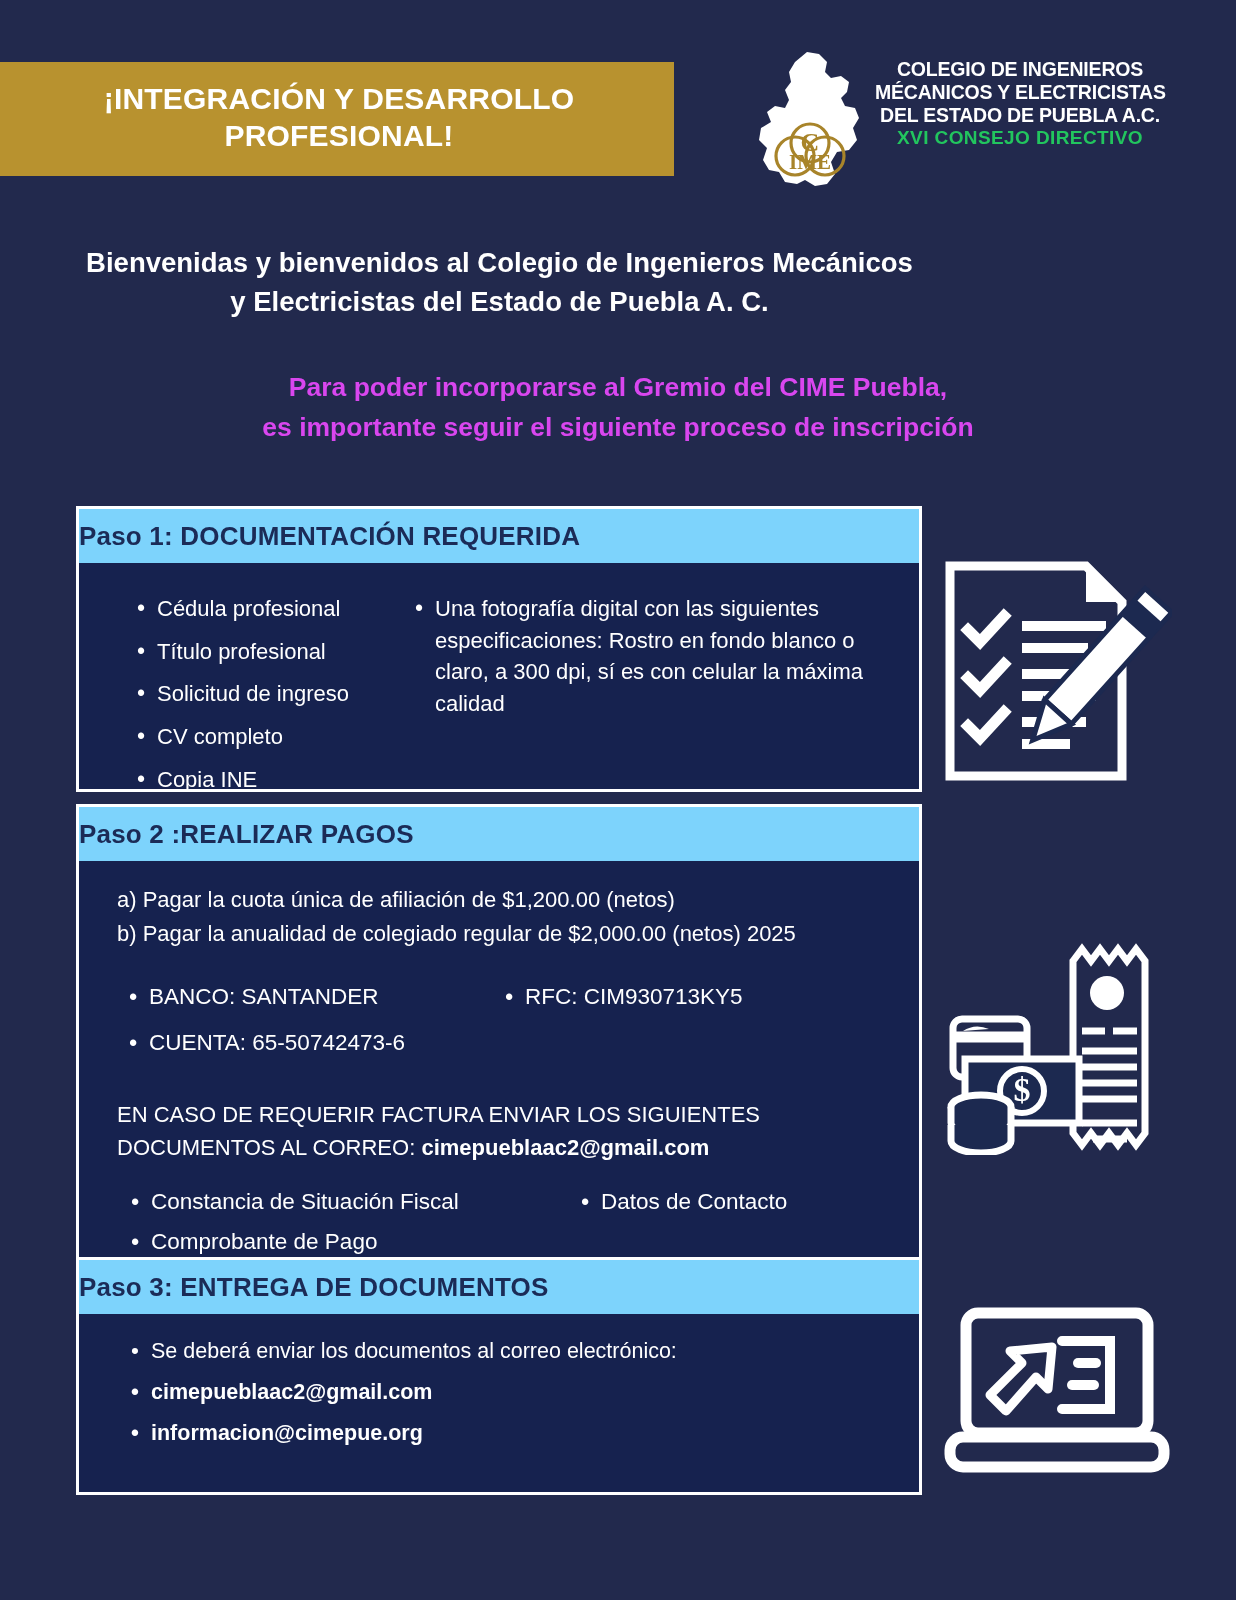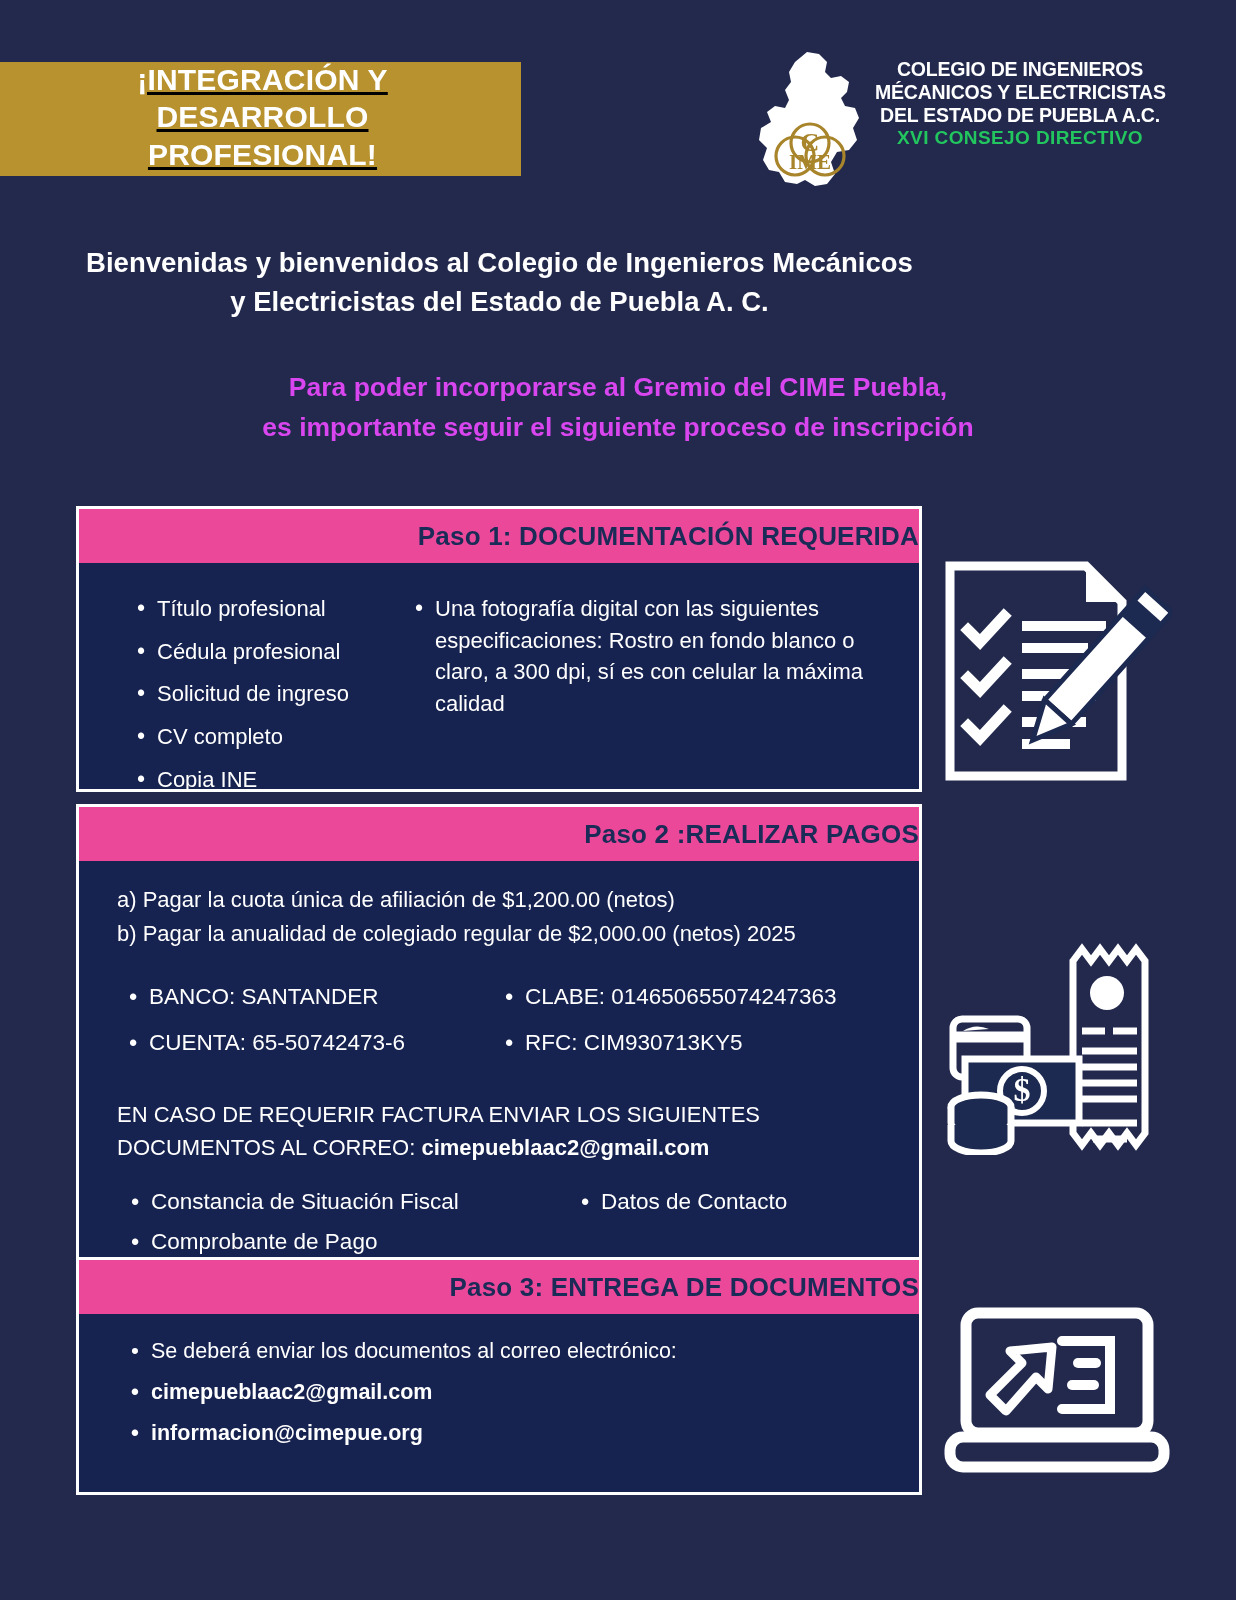--- a/index.html
+++ b/index.html
@@ -17,28 +17,27 @@
     width: 1236px;
     height: 1600px;
     background: #22294d;
   }
 
   
   .gold-banner {
     position: absolute;
     left: 0;
     top: 62px;
-    width: 521px;
+    width: 674px;
     height: 114px;
     background: #b8922f;
     display: flex;
     align-items: center;
     justify-content: center;
     padding: 0 36px 4px 40px;
-    text-decoration: underline;
   }
   .gold-banner-text {
     color: #ffffff;
     font-size: 30px;
     font-weight: bold;
     line-height: 1.25;
     text-align: center;
     letter-spacing: 0.2px;
   }
 
@@ -109,22 +108,22 @@
 
   
   .step-box {
     position: absolute;
     left: 76px;
     width: 846px;
     background: #ffffff;
     padding: 3px;
   }
   .step-title-bar {
-    background: #ec4899;
-    text-align: right;
+    background: #7dd3fc;
+    text-align: left;
     padding: 12px 0 11px 0;
   }
   .step-title {
     color: #1b2b57;
     font-size: 26px;
     font-weight: bold;
     letter-spacing: 0.2px;
   }
   .step-body {
     background: #16224f;
@@ -235,22 +234,22 @@
   </div>
 
   <div class="step-box" id="step1">
     <div class="step-title-bar">
       <span class="step-title">Paso 1: DOCUMENTACIÓN REQUERIDA</span>
     </div>
     <div class="step-body">
       <div class="s1-cols">
         <div class="s1-left">
           <ul class="plain">
+            <li>Cédula profesional</li>
             <li>Título profesional</li>
-            <li>Cédula profesional</li>
             <li>Solicitud de ingreso</li>
             <li>CV completo</li>
             <li>Copia INE</li>
           </ul>
         </div>
         <div class="s1-right">
           <ul class="plain">
             <li>Una fotografía digital con las siguientes especificaciones: Rostro en fondo blanco o claro, a 300 dpi, sí es con celular la máxima calidad</li>
           </ul>
         </div>
@@ -270,21 +269,20 @@
 
       <div class="s2-bank">
         <div class="s2-bank-col">
           <ul class="plain">
             <li>BANCO: SANTANDER</li>
             <li>CUENTA: 65-50742473-6</li>
           </ul>
         </div>
         <div class="s2-bank-col">
           <ul class="plain">
-            <li>CLABE: 014650655074247363</li>
             <li>RFC: CIM930713KY5</li>
           </ul>
         </div>
       </div>
 
       <div class="s2-note">
         <div class="s2-note-line">EN CASO DE REQUERIR FACTURA ENVIAR LOS SIGUIENTES</div>
         <div class="s2-note-line"><span>DOCUMENTOS AL CORREO: </span><b>cimepueblaac2@gmail.com</b></div>
       </div>
 

